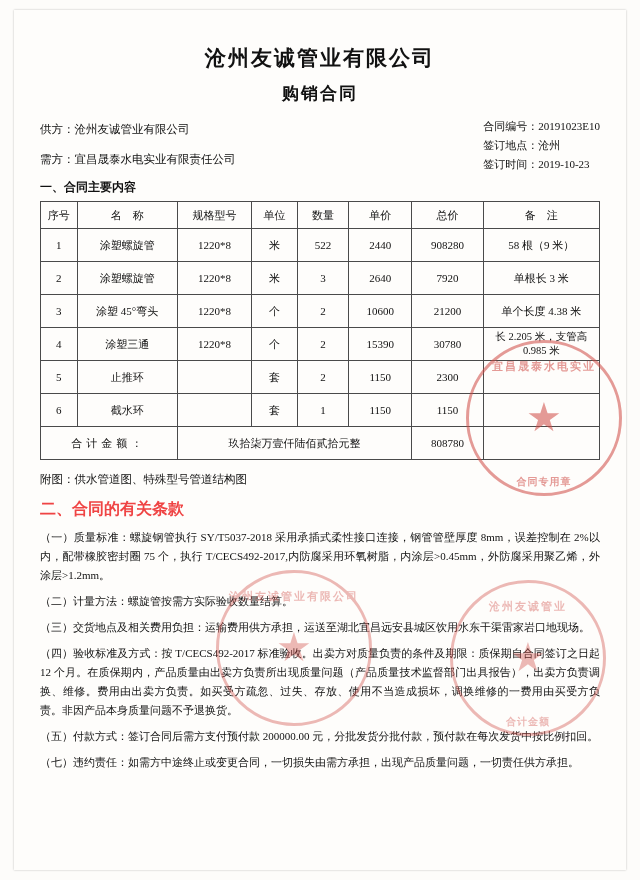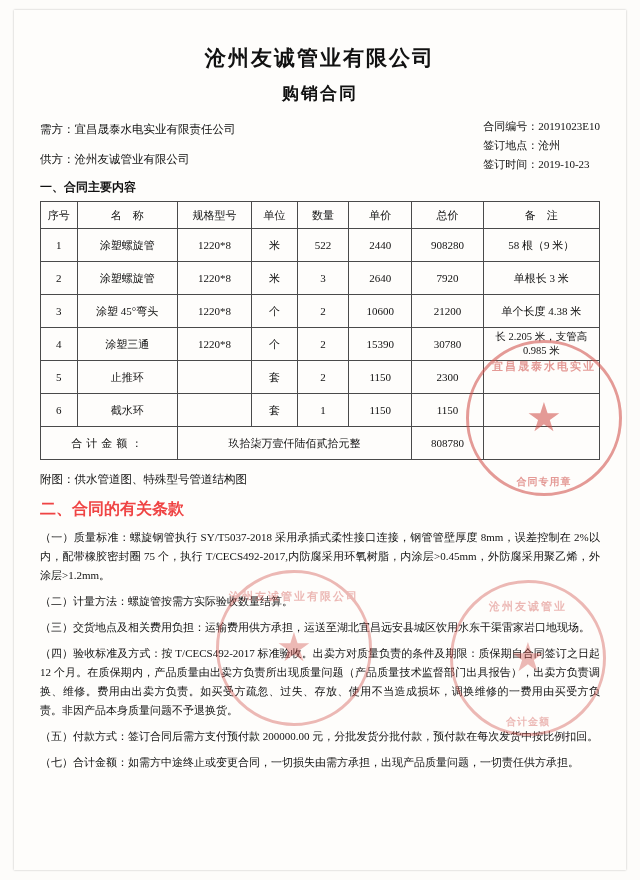--- a/index.html
+++ b/index.html
@@ -201,24 +201,24 @@
       <div class="stamp-text-bottom">合计金额</div>
     </div>
 
     <div class="inner">
 
       <div class="company">沧州友诚管业有限公司</div>
       <div class="doctitle">购销合同</div>
 
       <div class="parties">
         <div class="party-line">
-          <span>需方：</span><span>宜昌晟泰水电实业有限责任公司</span>
+          <span>供方：</span><span>沧州友诚管业有限公司</span>
         </div>
         <div class="party-line">
-          <span>供方：</span><span>沧州友诚管业有限公司</span>
+          <span>需方：</span><span>宜昌晟泰水电实业有限责任公司</span>
         </div>
         <div class="meta">
           <div>
             <span>合同编号：</span><span>20191023E10</span>
           </div>
           <div>
             <span>签订地点：</span><span>沧州</span>
           </div>
           <div>
             <span>签订时间：</span><span>2019-10-23</span>
@@ -325,18 +325,18 @@
       <div class="clause">
         <span class="lbl">（三）交货地点及相关费用负担：</span><span>运输费用供方承担，运送至湖北宜昌远安县城区饮用水东干渠雷家岩口地现场。</span>
       </div>
       <div class="clause">
         <span class="lbl">（四）验收标准及方式：</span><span>按 T/CECS492-2017 标准验收。出卖方对质量负责的条件及期限：质保期自合同签订之日起 12 个月。在质保期内，产品质量由出卖方负责所出现质量问题（产品质量技术监督部门出具报告），出卖方负责调换、维修。费用由出卖方负责。如买受方疏忽、过失、存放、使用不当造成损坏，调换维修的一费用由买受方负责。非因产品本身质量问题不予退换货。</span>
       </div>
       <div class="clause">
         <span class="lbl">（五）付款方式：</span><span>签订合同后需方支付预付款 200000.00 元，分批发货分批付款，预付款在每次发货中按比例扣回。</span>
       </div>
       <div class="clause">
-        <span class="lbl">（七）合计金额：</span><span>如需方中途终止或变更合同，一切损失由需方承担，出现产品质量问题，一切责任供方承担。</span>
+        <span class="lbl">（七）违约责任：</span><span>如需方中途终止或变更合同，一切损失由需方承担，出现产品质量问题，一切责任供方承担。</span>
       </div>
 
     </div>
   </div>
 </div>
 
 </body></html>

